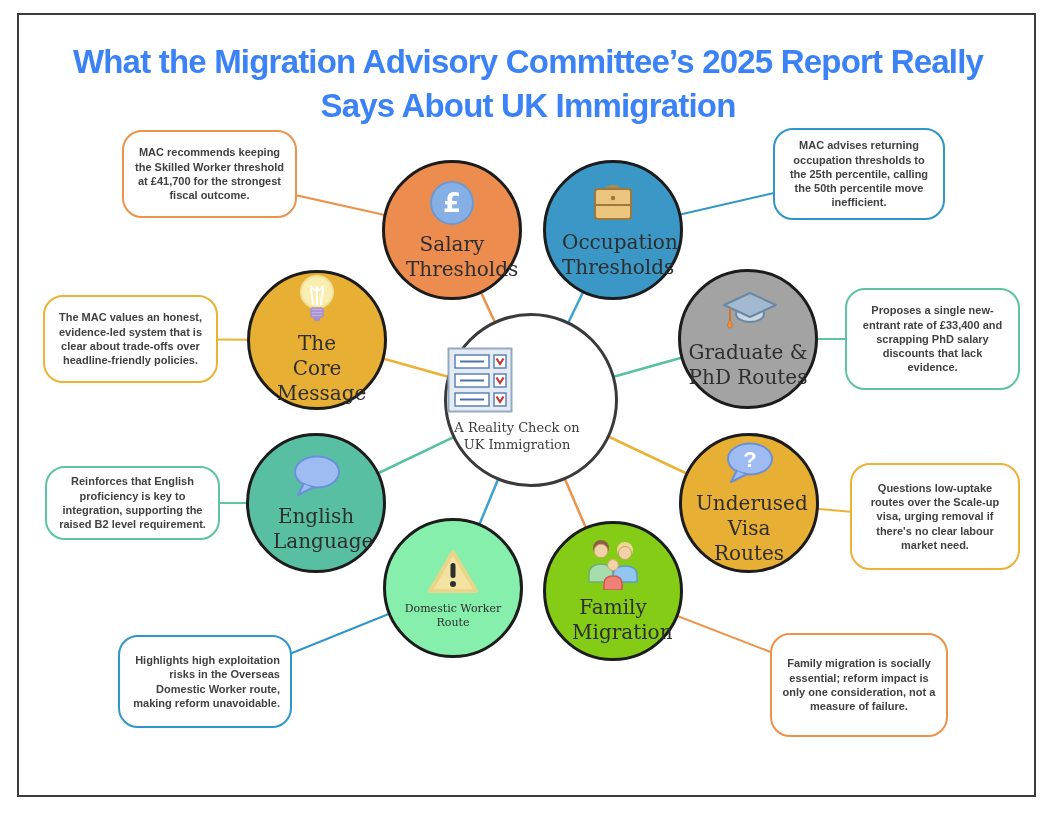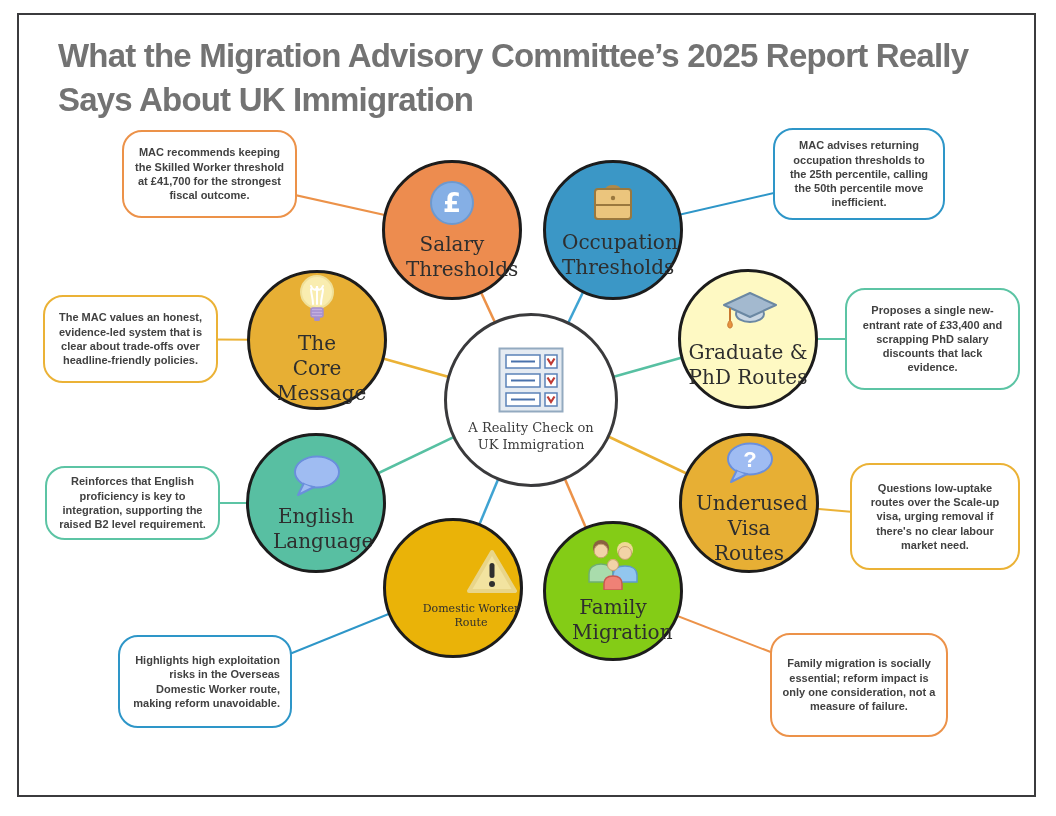--- a/index.html
+++ b/index.html
@@ -5,23 +5,23 @@
   html,body { margin:0; padding:0; background:#ffffff; }
   .canvas {
     position:relative; width:1056px; height:816px; background:#ffffff;
     font-family:"Liberation Sans", sans-serif; overflow:hidden;
   }
   .frame {
     position:absolute; left:17px; top:13px; width:1019px; height:784px;
     border:2px solid #3b3b3d; box-sizing:border-box; pointer-events:none; z-index:0;
   }
   .title {
-    position:absolute; top:34px; left:58px; width:940px; margin:0;
-    text-align:left; font-weight:bold; font-size:33px; line-height:1.32;
-    letter-spacing:-0.8px; color:#737373; z-index:1;
+    position:absolute; top:40px; left:58px; width:940px; margin:0;
+    text-align:center; font-weight:bold; font-size:33px; line-height:1.32;
+    letter-spacing:-0.8px; color:#3b82f6; z-index:1;
   }
   .link-layer { position:absolute; left:0; top:0; z-index:1; }
 
   
   .callout {
     position:absolute; z-index:2; background:#ffffff; border-radius:20px;
     display:flex; align-items:center; justify-content:center;
     padding:8px 10px; box-sizing:border-box; text-align:center;
     font-size:11px; font-weight:bold; color:#414141; line-height:1.3;
   }
@@ -41,40 +41,40 @@
     display:flex; flex-direction:column; align-items:center; justify-content:center;
   }
   .node .icon { display:block; line-height:0; }
   .node-label {
     font-family:"DejaVu Serif","Liberation Serif",serif;
     font-size:20px; color:#2e2e2e; text-align:center; line-height:1.25; margin-top:5px;
   }
   .node-salary     { left:382px; top:160px; background:#ed8c4f; }
   .node-occupation { left:543px; top:160px; background:#3b97c6; }
   .node-core       { left:247px; top:270px; background:#e7af34; }
-  .node-graduate   { left:678px; top:269px; background:#fef9c3; }
+  .node-graduate   { left:678px; top:269px; background:#a3a3a3; }
   .node-english    { left:246px; top:433px; background:#58bfa2; }
   .node-underused  { left:679px; top:433px; background:#e7af34; }
-  .node-domestic   { left:383px; top:518px; background:#eab308;align-items:flex-end; }
+  .node-domestic   { left:383px; top:518px; background:#86efac; }
   .node-family     { left:543px; top:521px; background:#84cc16; }
 
   .label-salary    { width:92px; }
   .label-occupation{ width:102px; }
   .label-core      { width:80px; }
   .label-graduate  { width:126px; }
   .label-english   { width:86px; }
   .label-underused { width:106px; }
   .label-domestic  { width:98px; font-size:11px; }
   .label-family    { width:82px; }
 
   
   .hub {
     position:absolute; z-index:2; left:444px; top:313px; width:174px; height:174px;
     border-radius:50%; background:#ffffff; border:3px solid #3a3a3c; box-sizing:border-box;
-    display:flex; flex-direction:column; align-items:center; justify-content:center;
+    display:flex; flex-direction:column; align-items:flex-start; justify-content:center;
   }
   .hub .icon { line-height:0; }
   .hub-label {
     font-family:"DejaVu Serif","Liberation Serif",serif;
     font-size:13px; color:#3c3c3c; text-align:center; line-height:1.3;
     width:140px; margin-top:7px;
   }
 </style>
 </head>
 <body>

